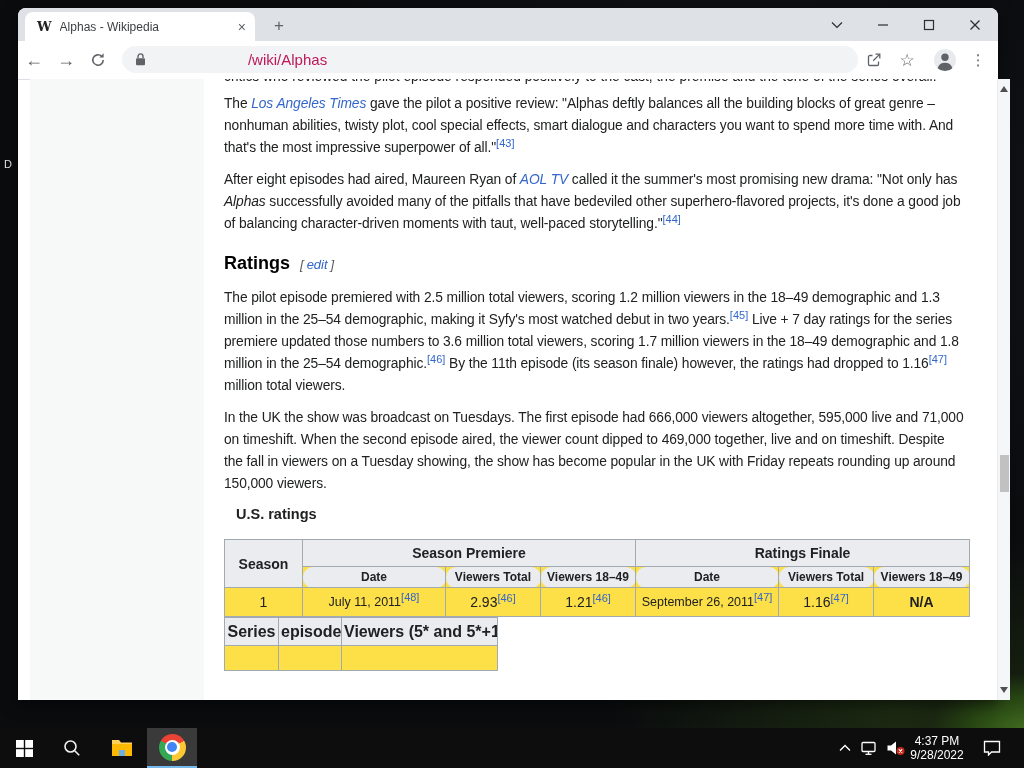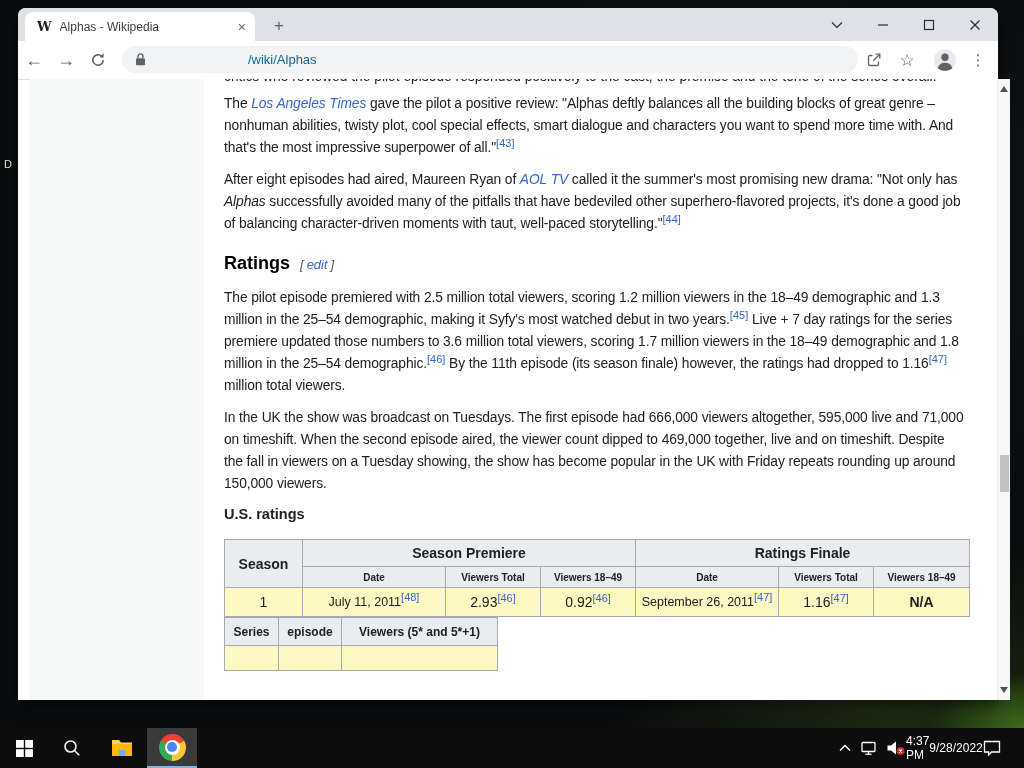--- a/index.html
+++ b/index.html
@@ -34,21 +34,21 @@
 
   .toolbar{position:absolute;left:0;top:33px;width:100%;height:38px;background:#fff;
     border-bottom:1px solid #dcdfe3;}
   .navbtn{position:absolute;top:5px;width:28px;height:28px;display:flex;align-items:center;
     justify-content:center;color:#5f6368;font-size:18px;}
   #btn-back{left:2px;} #btn-fwd{left:34px;} #btn-reload{left:66px;}
   .omnibox{position:absolute;left:104px;top:5px;width:736px;height:27px;background:#f1f3f4;
     border-radius:14px;display:flex;align-items:center;}
   .omnibox .lock{margin:0 8px 0 13px;display:flex;}
   .url{font-size:13px;color:#202124;margin-top:47px;}
-  .url-path{font-size:13px;color:#0369a1;}
+  .url-path{font-size:15px;color:#be185d;}
   .tool-ico{position:absolute;top:5px;width:28px;height:28px;display:flex;align-items:center;
     justify-content:center;color:#5f6368;}
   #ico-share{left:842px;} #ico-star{left:875px;font-size:17px;} 
   #ico-avatar{left:913px;} #ico-menu{left:946px;font-size:15px;letter-spacing:0;}
 
   
   .content{position:absolute;left:12px;top:71px;width:100%;height:621px;background:#fff;overflow:hidden;}
   .wiki-sidebar{position:absolute;left:0;top:0;width:174px;height:621px;background:#f7f8f8;}
   .page{position:absolute;left:174px;top:0;width:793px;height:621px;background:#fff;
     overflow:hidden;color:#202122;}
@@ -58,36 +58,36 @@
   .page p{font-size:13.8px;line-height:22px;letter-spacing:-0.1px;margin:0 0 10px;}
   .p1{margin-top:5px !important;}
   .italic{font-style:italic;}
   .ext-link{color:#3366cc;}
   sup.ref{font-size:11px;line-height:0;position:relative;top:-5px;vertical-align:baseline;
     color:#3366cc;letter-spacing:0;}
   h3.sect{font-size:18px;line-height:24px;margin:16px 0 10px;font-weight:bold;color:#000;}
   .editsection{font-weight:normal;font-size:13px;margin-left:10px;letter-spacing:0;font-style:italic;}
   .edit-bracket{color:#54595d;}
   .edit-link{color:#3366cc;padding:0 3px;}
-  h4.sub{font-size:14.5px;line-height:18px;font-weight:bold;margin:8px 0 16px;color:#202122;}
+  h4.sub{font-size:14.5px;line-height:18px;font-weight:bold;margin:8px 12px 16px;color:#202122;}
   h4.sub2{margin:15px 0 17px;}
 
-  table.wikitable{border-collapse:collapse;table-layout:fixed;background:#fef9c3;
+  table.wikitable{border-collapse:collapse;table-layout:fixed;background:#fde047;
     color:#202122;padding-left:20px;}
   table.wikitable th,table.wikitable td{border:1px solid #a2a9b1;text-align:center;
     padding:1px 2px;overflow:hidden;white-space:nowrap;}
   table.wikitable th{background:#eaecf0;font-weight:bold;}
   .us-table{width:746px;}
   .us-table .h1 th{height:24px;font-size:14px;}
-  .us-table .h2 th{height:18px;font-size:10px;}
+  .us-table .h2 th{height:18px;font-size:12px;border-radius:10px;}
   .us-table .dr td{height:26px;font-size:14px;}
   .cell-date{font-size:12.5px !important;}
   .cell-na{font-weight:bold;}
   .uk-table{width:273px;}
-  .uk-table th{height:25px;font-size:12px;}
+  .uk-table th{height:25px;font-size:16px;}
   .uk-table td{height:22px;}
 
   
   .scrollbar{position:absolute;left:967px;top:0;width:13px;height:621px;background:#f5f6f7;
     border-left:1px solid #ebebeb;}
   .sb-arrow{position:absolute;left:2px;width:0;height:0;border-left:4.5px solid transparent;
     border-right:4.5px solid transparent;}
   .sb-up{top:7px;border-bottom:6px solid #505050;}
   .sb-down{bottom:7px;border-top:6px solid #505050;}
   .sb-thumb{position:absolute;left:2px;top:376px;width:9px;height:37px;background:#c1c1c1;}
@@ -99,22 +99,22 @@
   #tb-chrome{left:147px;width:50px;background:#3a3a3a;border-bottom:2px solid #76b9ed;height:38px;}
   .chrome-logo{position:relative;width:27px;height:27px;border-radius:50%;
     background:conic-gradient(from 60deg,#fcc934 0 120deg,#34a853 120deg 240deg,#ea4335 240deg 360deg);}
   .chrome-logo::before{content:"";position:absolute;left:6px;top:6px;width:15px;height:15px;
     border-radius:50%;background:#fff;}
   .chrome-logo::after{content:"";position:absolute;left:8.5px;top:8.5px;width:10px;height:10px;
     border-radius:50%;background:#4285f4;}
   .tray-ico{position:absolute;top:0;height:40px;display:flex;align-items:center;justify-content:center;}
   #tray-chevron{left:833px;width:24px;} #tray-network{left:858px;width:24px;}
   #tray-volume{left:883px;width:24px;}
-  .clock{position:absolute;left:906px;top:0;width:62px;height:40px;display:flex;flex-direction:row;
-    align-items:center;justify-content:space-between;color:#fff;font-size:12px;line-height:14px;}
+  .clock{position:absolute;left:906px;top:0;width:62px;height:40px;display:flex;flex-direction:column;
+    align-items:center;justify-content:center;color:#fff;font-size:12px;line-height:14px;}
   #tray-notif{left:972px;width:40px;}
 </style>
 </head>
 <body>
 
 <div class="desktop">
   <span class="desk-frag" id="fragD">D</span>
   <span class="desk-frag" id="fragN">n</span>
   <div class="grass"></div>
 
@@ -231,21 +231,21 @@
               <th>Viewers Total</th>
               <th>Viewers 18–49</th>
               <th>Date</th>
               <th>Viewers Total</th>
               <th>Viewers 18–49</th>
             </tr>
             <tr class="dr">
               <td>1</td>
               <td class="cell-date"><span>July 11, 2011</span><sup class="ref">[48]</sup></td>
               <td><span>2.93</span><sup class="ref">[46]</sup></td>
-              <td><span>0.92</span><sup class="ref">[46]</sup></td>
+              <td><span>1.21</span><sup class="ref">[46]</sup></td>
               <td class="cell-date"><span>September 26, 2011</span><sup class="ref">[47]</sup></td>
               <td><span>1.16</span><sup class="ref">[47]</sup></td>
               <td class="cell-na">N/A</td>
             </tr>
           </tbody>
             </table>
 
 
           <table class="wikitable uk-table">
             <colgroup>

